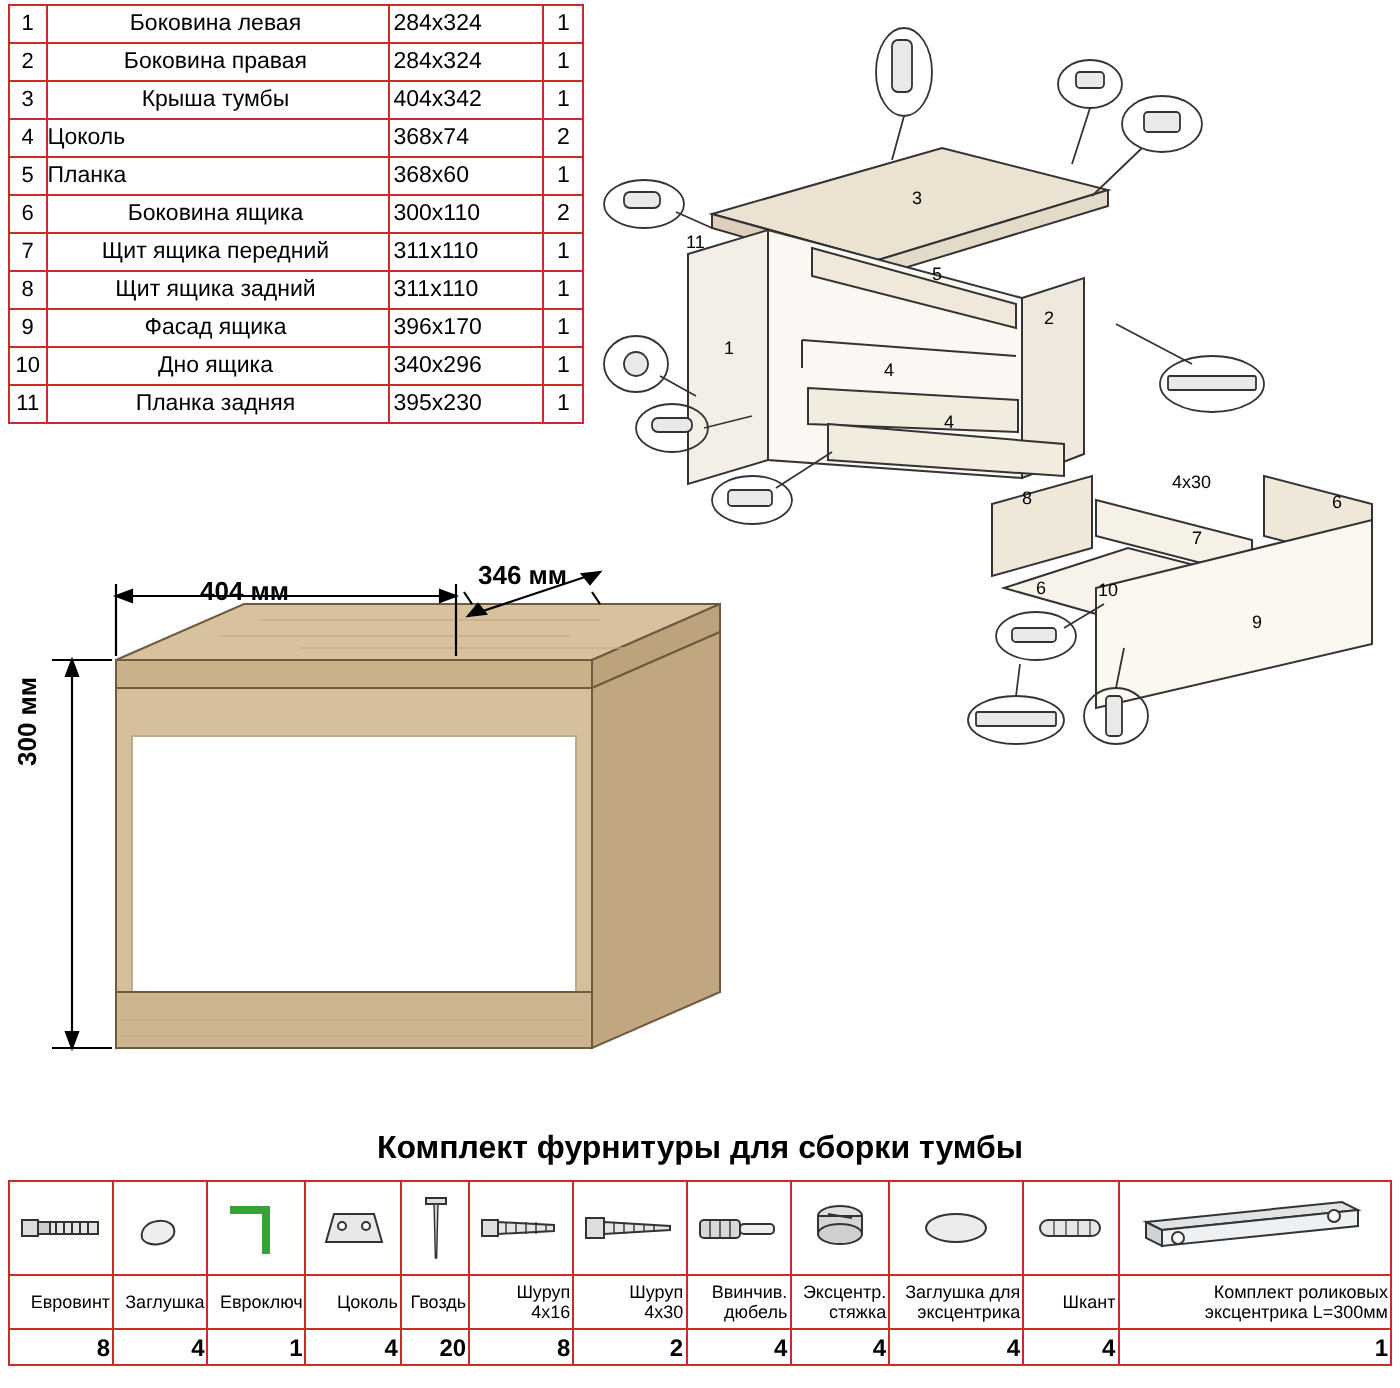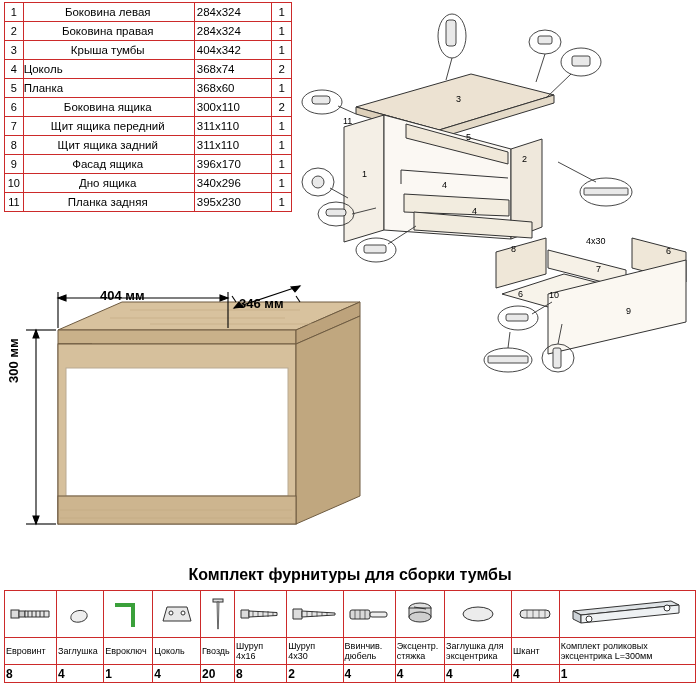--- a/index.html
+++ b/index.html
@@ -38,35 +38,35 @@
 
   
   .dimview{
     position:absolute;left:0px;top:270px;width:380px;height:290px;
   }
   .dimview svg{display:block;}
   .dimlabel{
     position:absolute;font-weight:bold;font-size:13px;
   }
   #lbl-404{left:100px;top:288px;}
-  #lbl-346{left:239px;top:296px;}
+  #lbl-346{left:239px;top:280px;}
   #lbl-300{left:6px;top:383px;transform:rotate(-90deg);transform-origin:left top;}
 
   
   .hw-title{
     position:absolute;left:0;top:566px;width:700px;text-align:center;
     font-size:16px;font-weight:bold;
   }
   .hw-table{
     position:absolute;left:4px;top:590px;width:692px;
     border-collapse:collapse;
   }
   .hw-table td{
     border:1px solid #cc2a2a;
-    text-align:left;vertical-align:middle;
+    text-align:right;vertical-align:middle;
     font-size:9px;
     line-height:10px;
     padding:0 1px;
   }
   .hw-table tr.icons td{height:46px;}
   .hw-table tr.names td{height:26px;font-size:9px;}
   .hw-table tr.counts td{height:17px;font-size:12px;font-weight:bold;}
   .hw-icon{display:block;margin:0 auto;}
 </style>
 </head>

